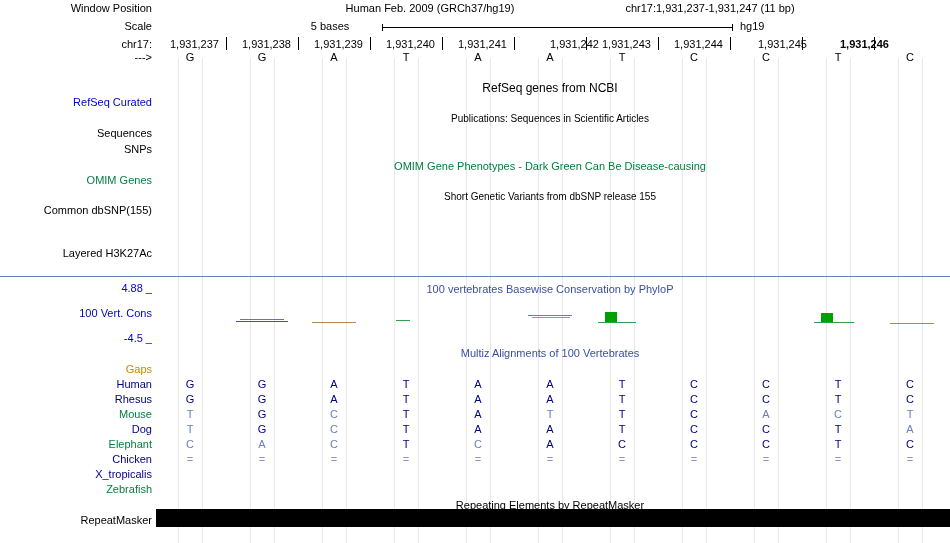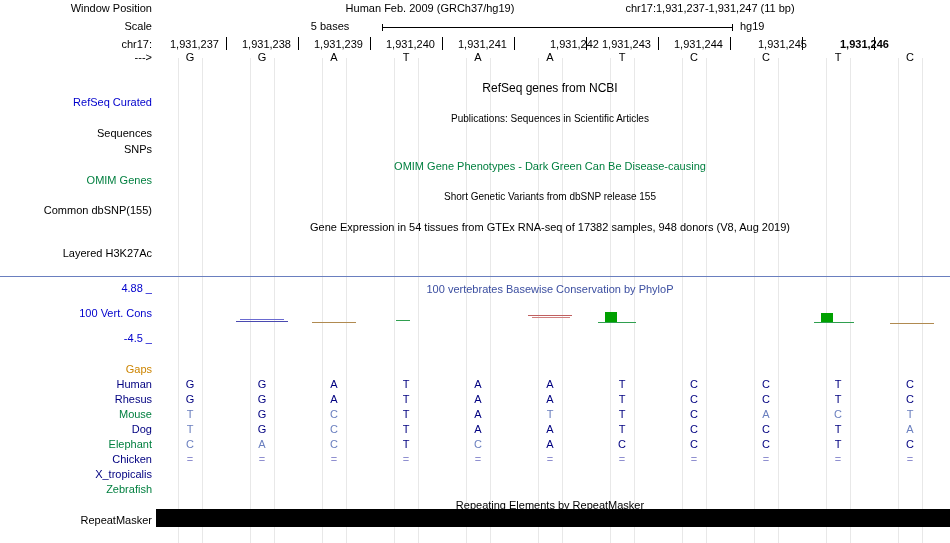--- a/index.html
+++ b/index.html
@@ -184,21 +184,20 @@
   <div class="ctr" style="left:350px; top:113px; width:400px; font-size:10px;">Publications: Sequences in Scientific Articles</div>
 
   <div class="lbl" style="left:0; top:143px; width:152px;">SNPs</div>
 
   <div class="lbl green" style="left:0; top:174px; width:152px;">OMIM Genes</div>
   <div class="ctr green" style="left:300px; top:160px; width:500px; font-size:11px;">OMIM Gene Phenotypes - Dark Green Can Be Disease-causing</div>
 
   <div class="lbl" style="left:0; top:204px; width:152px;">Common dbSNP(155)</div>
   <div class="ctr" style="left:330px; top:191px; width:440px; font-size:10px;">Short Genetic Variants from dbSNP release 155</div>
 
-  <div class="ctr" style="left:180px; top:221px; width:740px;">Gene Expression in 54 tissues from GTEx RNA-seq of 17382 samples, 948 donors (V8, Aug 2019)</div>
   <div class="lbl" style="left:0; top:247px; width:152px;">Layered H3K27Ac</div>
 
   <div class="sep" style="left:0; top:276px; width:950px;"></div>
 
   <div class="ctr midblue" style="left:250px; top:283px; width:600px;">100 vertebrates Basewise Conservation by PhyloP</div>
   <div class="lbl blue" style="left:70px; top:282px; width:82px;">4.88 _</div>
   <div class="lbl blue" style="left:0; top:307px; width:152px;">100 Vert. Cons</div>
   <div class="lbl blue" style="left:70px; top:332px; width:82px;">-4.5 _</div>
 
   <div class="consline" style="left:236px; top:321px; width:52px; background:#4a4ab0;"></div>
@@ -206,20 +205,21 @@
   <div class="consline" style="left:312px; top:322px; width:44px; background:#b08a50;"></div>
   <div class="consline" style="left:396px; top:320px; width:14px; background:#2f9f4f;"></div>
   <div class="consline" style="left:528px; top:315px; width:44px; background:#c06060;"></div>
   <div class="consline" style="left:532px; top:317px; width:38px; background:#d08080;"></div>
   <div class="consblock" style="left:605px; top:312px; width:12px; height:11px;"></div>
   <div class="consline" style="left:598px; top:322px; width:38px; background:#2f9f4f;"></div>
   <div class="consblock" style="left:821px; top:313px; width:12px; height:10px;"></div>
   <div class="consline" style="left:814px; top:322px; width:40px; background:#2f9f4f;"></div>
   <div class="consline" style="left:890px; top:323px; width:44px; background:#b08a50;"></div>
 
+  <div class="ctr midblue" style="left:250px; top:347px; width:600px;">Multiz Alignments of 100 Vertebrates</div>
   <div class="lbl orange" style="left:0; top:363px; width:152px;">Gaps</div>
 
   <div class="lbl navy" style="left:0; top:378px; width:152px;">Human</div>
   <div class="lbl navy" style="left:0; top:393px; width:152px;">Rhesus</div>
   <div class="lbl green" style="left:0; top:408px; width:152px;">Mouse</div>
   <div class="lbl navy" style="left:0; top:423px; width:152px;">Dog</div>
   <div class="lbl green" style="left:0; top:438px; width:152px;">Elephant</div>
   <div class="lbl navy" style="left:0; top:453px; width:152px;">Chicken</div>
   <div class="lbl navy" style="left:0; top:468px; width:152px;">X_tropicalis</div>
   <div class="lbl green" style="left:0; top:483px; width:152px;">Zebrafish</div>

